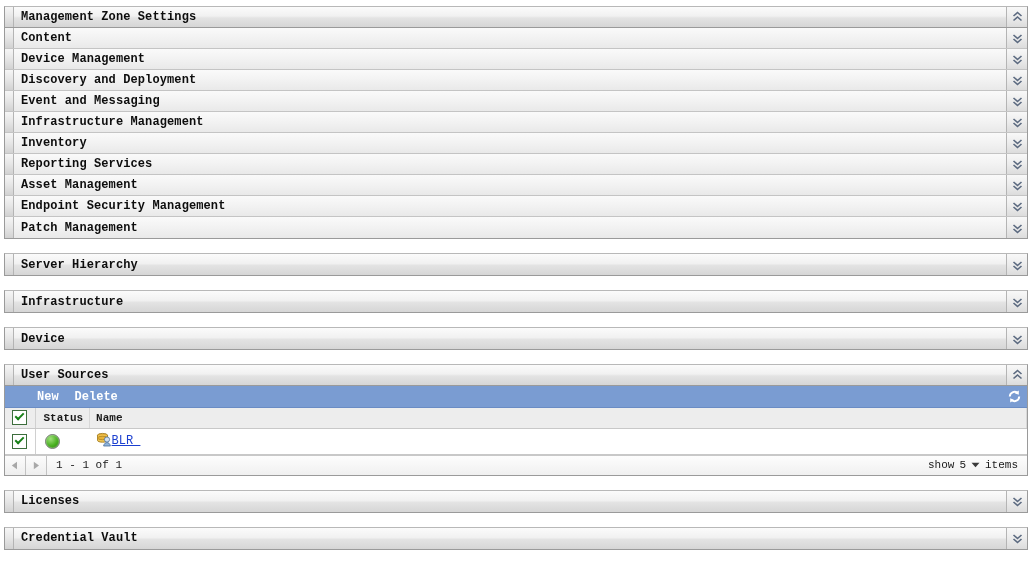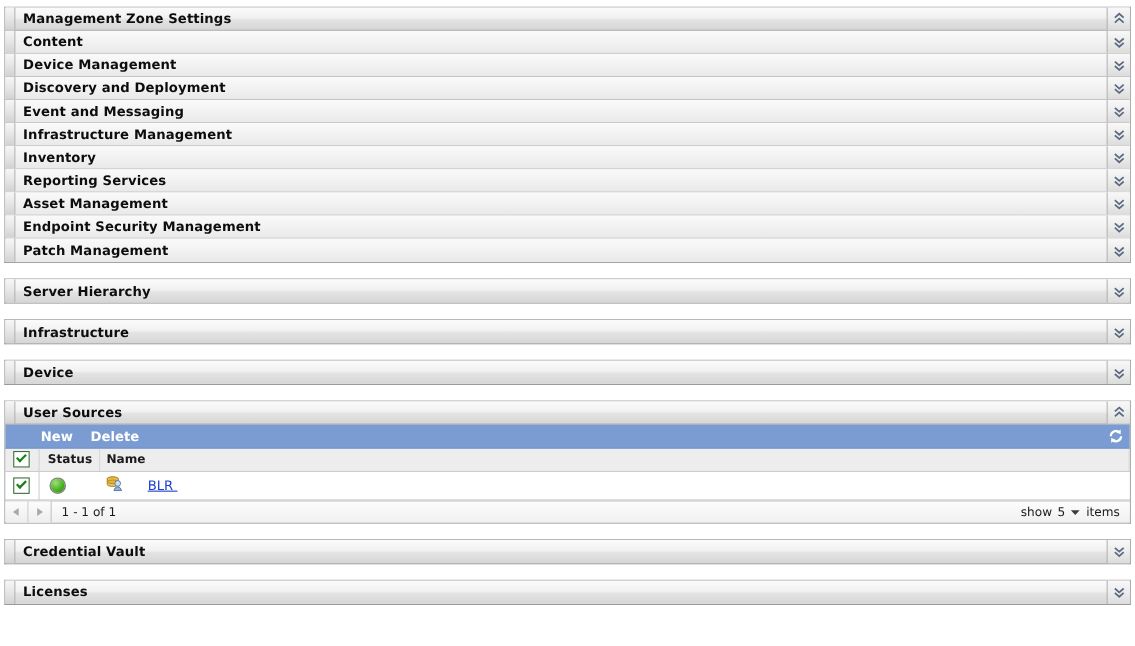--- a/index.html
+++ b/index.html
@@ -16,20 +16,21 @@
     overflow: hidden;
   }
 
   .page {
     width: 1032px;
     height: 529px;
     position: relative;
     background: #ffffff;
     padding-top: 6px;
     box-sizing: border-box;
+    font-family: Liberation Mono, monospace;
   }
 
   
   .panel {
     margin: 0 4px 0 4px;
     border: 1px solid #9a9a9a;
     border-top-color: #b8b8b8;
     background: #ffffff;
     box-sizing: border-box;
   }
@@ -182,21 +183,21 @@
     width: 13px;
     height: 13px;
     border-radius: 50%;
     background: radial-gradient(circle at 35% 30%, #9fe07a 0%, #49b021 55%, #2f7d12 100%);
     border: 1px solid #7f7f7f;
     display: inline-block;
     vertical-align: middle;
     box-shadow: inset 0 0 1px #ffffff;
   }
 
-  .name-cell { display: flex; align-items: center; gap: 22px; }
+  .name-cell { display: flex; align-items: center; gap: 0; }
   .src-icon { display: block; }
   .name-link {
     color: #1b3fd0;
     text-decoration: underline;
     font-size: 12px;
     cursor: pointer;
     white-space: pre;
   }
 
   .pager {
@@ -490,34 +491,34 @@
             </svg>
         </span>
         <span>items</span>
       </div>
     </div>
   </div>
 
   <div class="panel spaced">
     <div class="panel-head last">
       <div class="grip"></div>
-      <div class="panel-title">Credential Vault</div>
+      <div class="panel-title">Licenses</div>
       <div class="toggle">
         <svg width="11" height="12" viewBox="0 0 11 12">
           <polyline points="1.5,3 5.5,6.5 9.5,3" fill="none" stroke="#5c6a80" stroke-width="1.6"></polyline>
           <polyline points="1.5,7 5.5,10.5 9.5,7" fill="none" stroke="#5c6a80" stroke-width="1.6"></polyline>
         </svg>
       </div>
     </div>
   </div>
 
   <div class="panel spaced">
     <div class="panel-head last">
       <div class="grip"></div>
-      <div class="panel-title">Licenses</div>
+      <div class="panel-title">Credential Vault</div>
       <div class="toggle">
         <svg width="11" height="12" viewBox="0 0 11 12">
           <polyline points="1.5,3 5.5,6.5 9.5,3" fill="none" stroke="#5c6a80" stroke-width="1.6"></polyline>
           <polyline points="1.5,7 5.5,10.5 9.5,7" fill="none" stroke="#5c6a80" stroke-width="1.6"></polyline>
         </svg>
       </div>
     </div>
   </div>
 
 </div>

